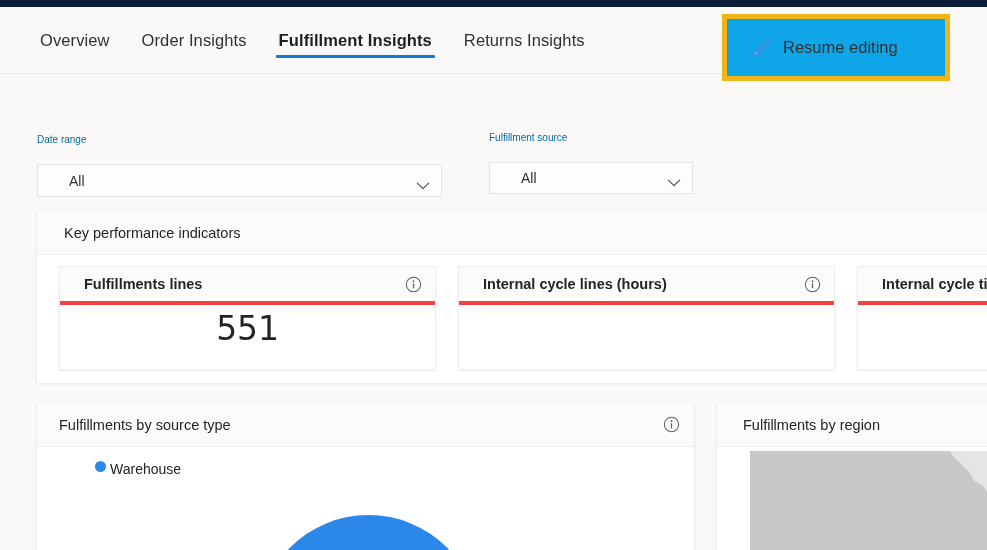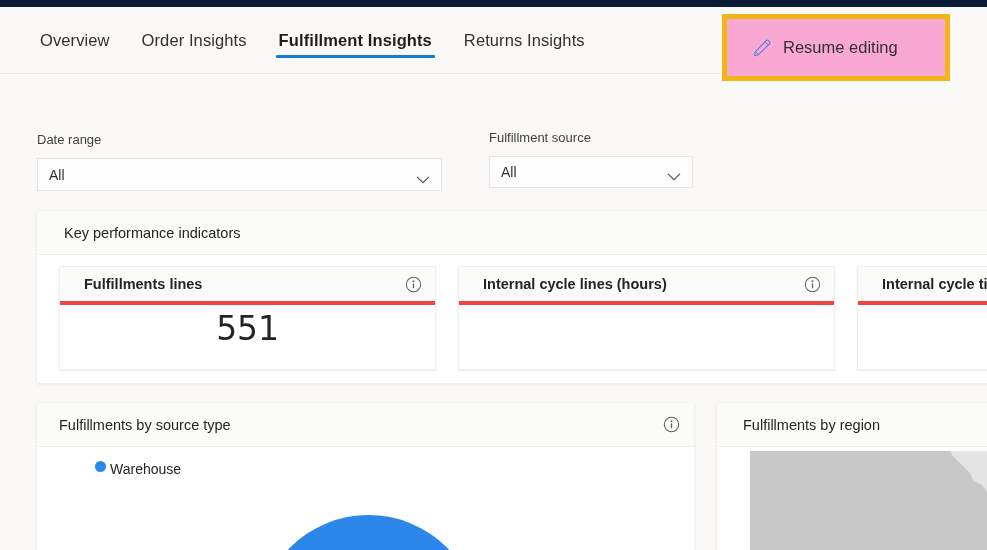--- a/index.html
+++ b/index.html
@@ -82,21 +82,21 @@
 
   
   .resume-wrap {
     position: absolute;
     left: 722px;
     top: 7px;
     width: 228px;
     height: 67px;
     border: 5px solid #f2b518;
     box-sizing: border-box;
-    background: #f9a8d4;
+    background: #0ea5e9;
   }
   .resume-btn {
     position: absolute;
     left: 0; top: 0;
     width: 100%;
     height: 100%;
     display: flex;
     align-items: center;
     gap: 11px;
     padding-left: 25px;
@@ -121,34 +121,35 @@
   
   .filters {
     position: absolute;
     left: 0; top: 73px;
     width: 987px;
   }
   .filter {
     position: absolute;
   }
   .filter-label {
-    font-size: 13px;
-    color: #404040;
+    font-size: 10px;
+    color: #0369a1;
     line-height: 16px;
-    margin-bottom: 10px;
+    margin-bottom: 16px;
     white-space: nowrap;
   }
   .filter-select {
     position: relative;
     background: #fdfdfd;
     border: 1px solid #e6e4e2;
     box-sizing: border-box;
     display: flex;
     align-items: center;
     cursor: pointer;
+    padding-left: 20px;
   }
   .filter-value {
     font-size: 14px;
     color: #323130;
     padding-left: 11px;
   }
   .chevron {
     position: absolute;
     right: 11px;
     top: 50%;

